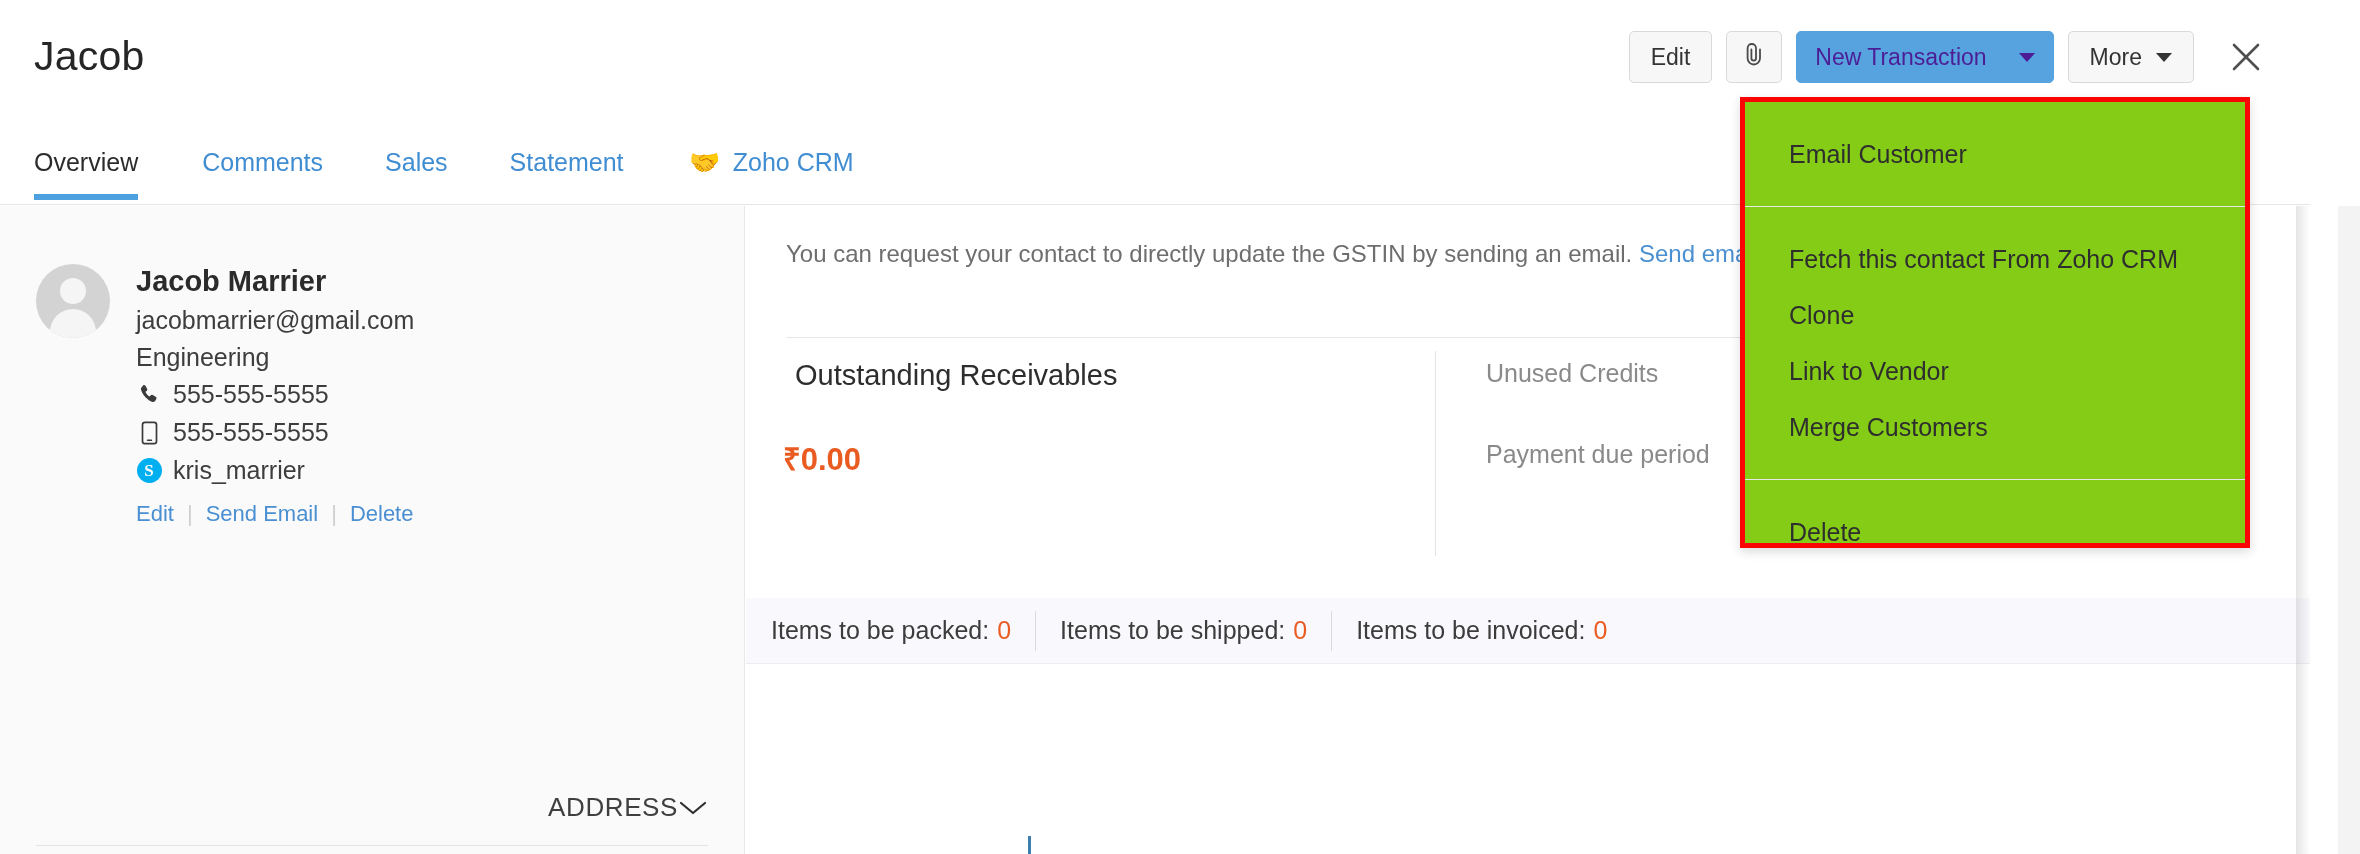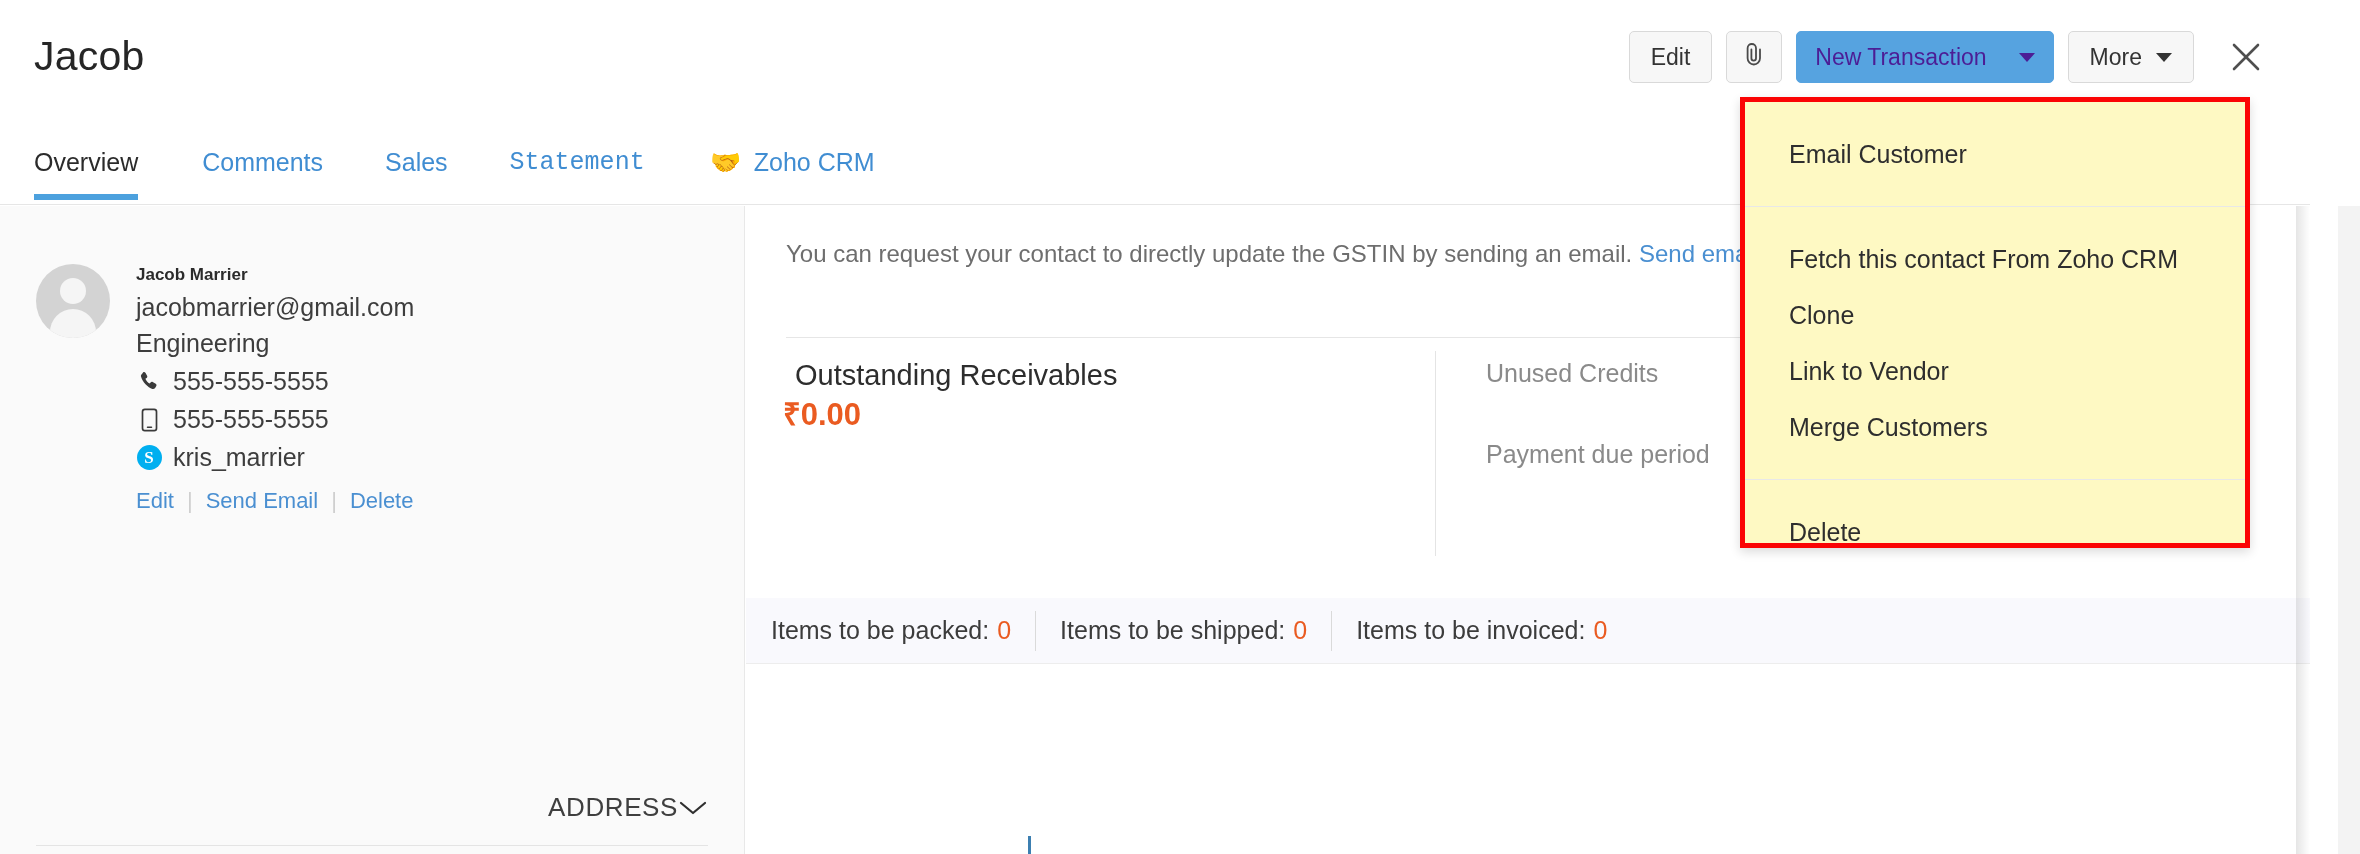--- a/index.html
+++ b/index.html
@@ -165,21 +165,21 @@
     content: "";
     position: absolute;
     left: 50%; top: 45px;
     transform: translateX(-50%);
     width: 46px; height: 40px;
     border-radius: 23px 23px 0 0;
     background: #f5f5f5;
   }
   .contact-info { padding-top: 2px; }
   .contact-name {
-    font-size: 17px;
+    font-size: 29px;
     font-weight: 700;
     color: #2b2b2b;
     line-height: 1.1;
   }
   .contact-line {
     font-size: 25px;
     color: #3d3d3d;
     margin-top: 8px;
     line-height: 1.15;
   }
@@ -279,20 +279,21 @@
     top: 0;
     width: 640px;
   }
   .sum-title {
     font-size: 29px;
     color: #2d2d2d;
     font-weight: 400;
     margin-left: 12px;
   }
   .sum-amount {
+    margin-top: 45px;
     font-size: 31px;
     color: #ea5b21;
     font-weight: 700;
   }
   .summary-divider {
     position: absolute;
     left: 689px;
     top: -8px;
     width: 1px;
     height: 205px;
@@ -364,21 +365,21 @@
     background: #3c7fb1;
   }
 
   
   .dropdown {
     position: absolute;
     left: 1740px;
     top: 97px;
     width: 510px;
     height: 451px;
-    background: #fef9c3;
+    background: #84cc16;
     border: 5px solid #fb0404;
     box-shadow: 0 4px 10px rgba(0,0,0,0.14);
     z-index: 50;
   }
   .menu-group { padding: 0; }
   .menu-item {
     font-size: 25px;
     color: #2e2e2e;
     padding: 0 0 0 44px;
     height: 56px;
@@ -466,21 +467,21 @@
   <div class="tabs">
     <div class="tab active" style="margin-left:34px;">
       <span>Overview</span>
     </div>
     <div class="tab" style="margin-left:64px;">
       <span>Comments</span>
     </div>
     <div class="tab" style="margin-left:62px;">
       <span>Sales</span>
     </div>
-    <div class="tab" style="margin-left:62px;font-family:Liberation Mono, monospace;">
+    <div class="tab" style="margin-left:62px;">
       <span>Statement</span>
     </div>
     <div class="tab" style="margin-left:66px;">
       <span class="tab-icon">🤝</span>
       <span>Zoho CRM</span>
     </div>
   </div>
 
   <div class="left-panel">
 

